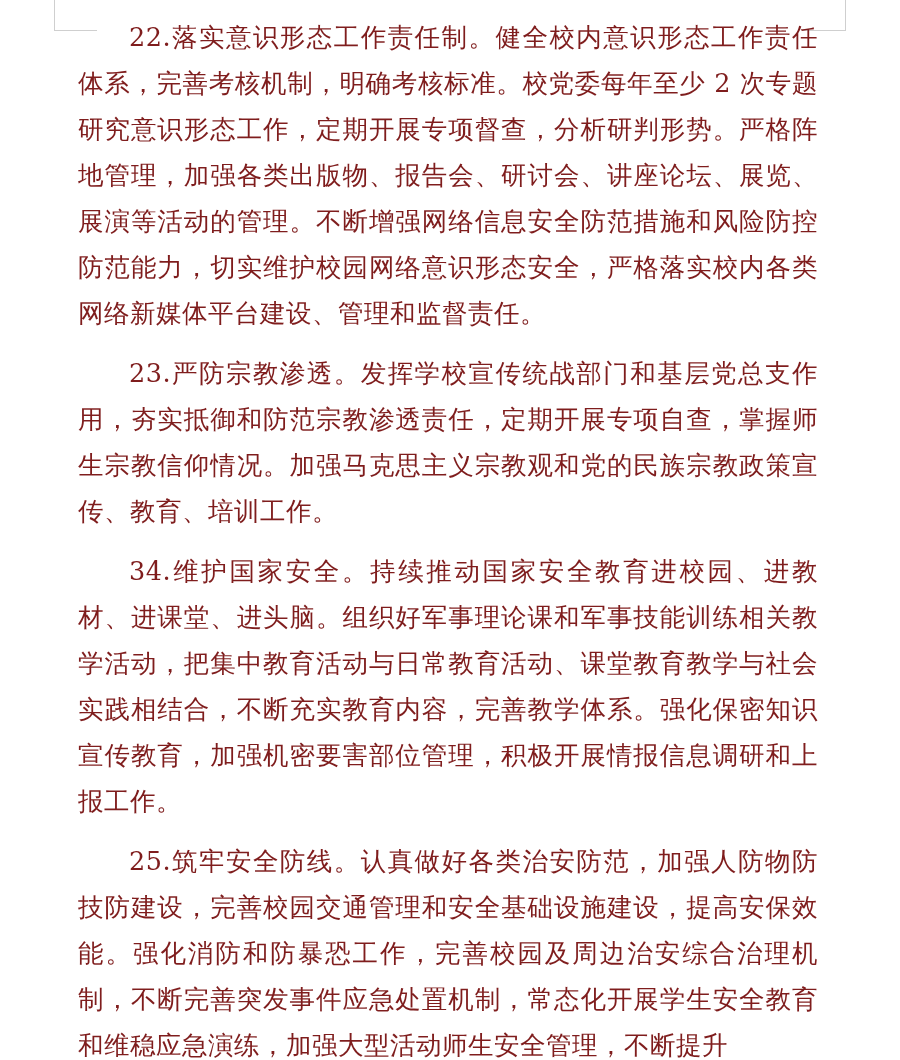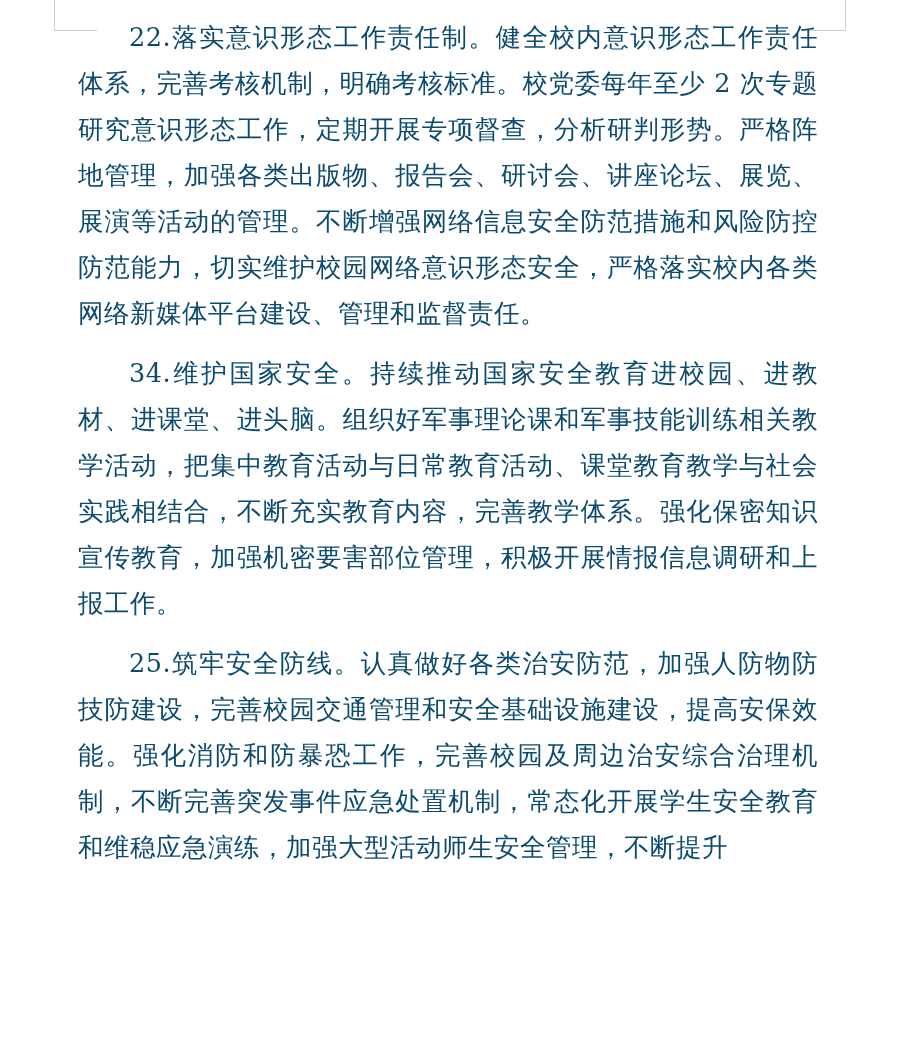--- a/index.html
+++ b/index.html
@@ -29,36 +29,37 @@
     position: absolute;
     left: 78px;
     top: 14px;
     width: 740px;
   }
   p.para {
     margin: 0 0 14px 0;
     font-family: "DejaVu Serif", "Liberation Serif", serif;
     font-size: 25.5px;
     line-height: 46px;
-    color: #0c4a6e;
+    color: #7f1d1d;
     text-align: justify;
     text-justify: inter-ideograph;
     text-indent: 2em;
     letter-spacing: 0.5px;
     word-break: break-all;
   }
   p.para:last-child { margin-bottom: 0; }
 </style>
 </head>
 <body>
 
 <div class="page">
 
   <div class="crop-mark left"></div>
   <div class="crop-mark right"></div>
 
   <div class="doc-body">
     <p class="para">22.落实意识形态工作责任制。健全校内意识形态工作责任体系，完善考核机制，明确考核标准。校党委每年至少 2 次专题研究意识形态工作，定期开展专项督查，分析研判形势。严格阵地管理，加强各类出版物、报告会、研讨会、讲座论坛、展览、展演等活动的管理。不断增强网络信息安全防范措施和风险防控防范能力，切实维护校园网络意识形态安全，严格落实校内各类网络新媒体平台建设、管理和监督责任。</p>
+    <p class="para">23.严防宗教渗透。发挥学校宣传统战部门和基层党总支作用，夯实抵御和防范宗教渗透责任，定期开展专项自查，掌握师生宗教信仰情况。加强马克思主义宗教观和党的民族宗教政策宣传、教育、培训工作。</p>
     <p class="para">34.维护国家安全。持续推动国家安全教育进校园、进教材、进课堂、进头脑。组织好军事理论课和军事技能训练相关教学活动，把集中教育活动与日常教育活动、课堂教育教学与社会实践相结合，不断充实教育内容，完善教学体系。强化保密知识宣传教育，加强机密要害部位管理，积极开展情报信息调研和上报工作。</p>
     <p class="para">25.筑牢安全防线。认真做好各类治安防范，加强人防物防技防建设，完善校园交通管理和安全基础设施建设，提高安保效能。强化消防和防暴恐工作，完善校园及周边治安综合治理机制，不断完善突发事件应急处置机制，常态化开展学生安全教育和维稳应急演练，加强大型活动师生安全管理，不断提升</p>
   </div>
 
 </div>
 
 </body></html>

